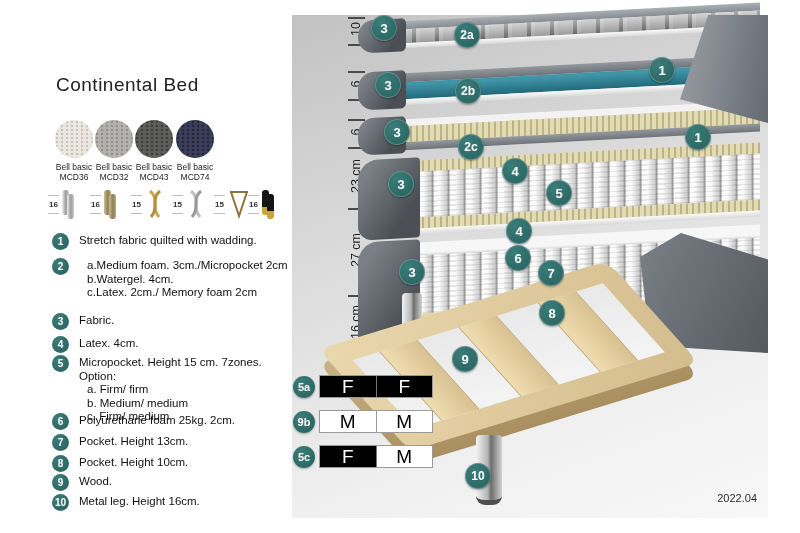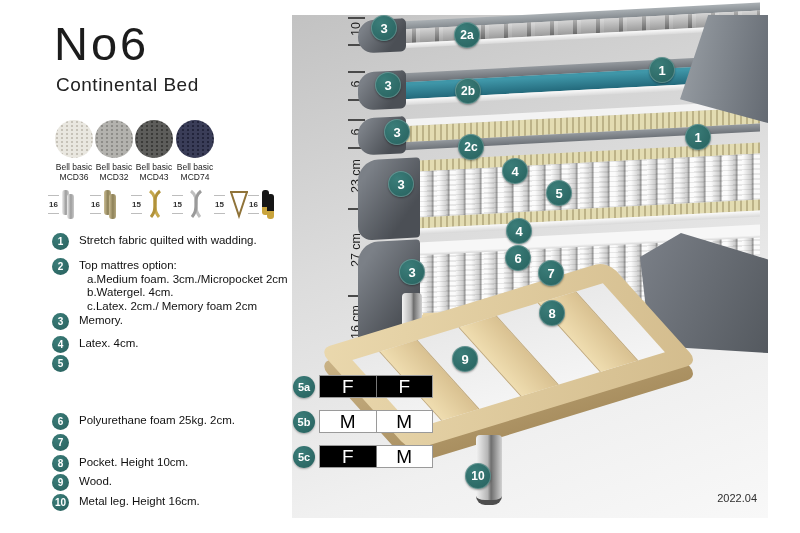--- a/index.html
+++ b/index.html
@@ -88,21 +88,20 @@
   .fcell:last-child { border-right:none; }
   .fcell[data-fill="black"] { background:#000; color:#fff; border-color:#777; }
 
   .version { position:absolute; right:11px; top:477px; font-size:11px; color:#2e2e2e; z-index:70; }
 </style>
 </head>
 <body>
 
 <div class="canvas">
 
-  <div class="title">No6</div>
   <div class="subtitle">Continental Bed</div>
 
   <div class="swatch-item" style="left:54px;top:120px;">
     <div class="swatch-circle s1"></div>
     <div class="swatch-label"><span>Bell basic</span><br><span>MCD36</span></div>
   </div>
   <div class="swatch-item" style="left:94px;top:120px;">
     <div class="swatch-circle s2"></div>
     <div class="swatch-label"><span>Bell basic</span><br><span>MCD32</span></div>
   </div>
@@ -158,43 +157,49 @@
       </span>
   </div>
 
   <div class="legend-item" style="top:234px;">
     <div class="legend-num">1</div>
     <div class="legend-text">Stretch fabric quilted with wadding.</div>
   </div>
   <div class="legend-item" style="top:259px;">
     <div class="legend-num">2</div>
     <div class="legend-text">
-      <div>Top mattres option:</div>
       <div class="legend-sub">a.Medium foam. 3cm./Micropocket 2cm</div>
       <div class="legend-sub">b.Watergel. 4cm.</div>
       <div class="legend-sub">c.Latex. 2cm./ Memory foam 2cm</div>
     </div>
   </div>
   <div class="legend-item" style="top:314px;">
     <div class="legend-num">3</div>
-    <div class="legend-text">Memory.</div>
+    <div class="legend-text">Fabric.</div>
   </div>
   <div class="legend-item" style="top:337px;">
     <div class="legend-num">4</div>
     <div class="legend-text">Latex. 4cm.</div>
   </div>
   <div class="legend-item" style="top:356px;">
     <div class="legend-num">5</div>
+    <div class="legend-text">
+      <div>Micropocket. Height 15 cm. 7zones. Option:</div>
+      <div class="legend-sub">a. Firm/ firm</div>
+      <div class="legend-sub">b. Medium/ medium</div>
+      <div class="legend-sub">c. Firm/ medium</div>
+    </div>
   </div>
   <div class="legend-item" style="top:414px;">
     <div class="legend-num">6</div>
     <div class="legend-text">Polyurethane foam 25kg. 2cm.</div>
   </div>
   <div class="legend-item" style="top:435px;">
     <div class="legend-num">7</div>
+    <div class="legend-text">Pocket. Height 13cm.</div>
   </div>
   <div class="legend-item" style="top:456px;">
     <div class="legend-num">8</div>
     <div class="legend-text">Pocket. Height 10cm.</div>
   </div>
   <div class="legend-item" style="top:475px;">
     <div class="legend-num">9</div>
     <div class="legend-text">Wood.</div>
   </div>
   <div class="legend-item" style="top:495px;">
@@ -271,21 +276,21 @@
     <div class="leg3d leg-front"></div>
 
     <div class="frow" style="left:1px;top:360px;">
       <div class="fbadge">5a</div>
       <div class="fbar">
         <div class="fcell" data-fill="black">F</div>
         <div class="fcell" data-fill="black">F</div>
       </div>
     </div>
     <div class="frow" style="left:1px;top:395px;">
-      <div class="fbadge">5b</div>
+      <div class="fbadge">9b</div>
       <div class="fbar">
         <div class="fcell" data-fill="white">M</div>
         <div class="fcell" data-fill="white">M</div>
       </div>
     </div>
     <div class="frow" style="left:1px;top:430px;">
       <div class="fbadge">5c</div>
       <div class="fbar">
         <div class="fcell" data-fill="black">F</div>
         <div class="fcell" data-fill="white">M</div>

